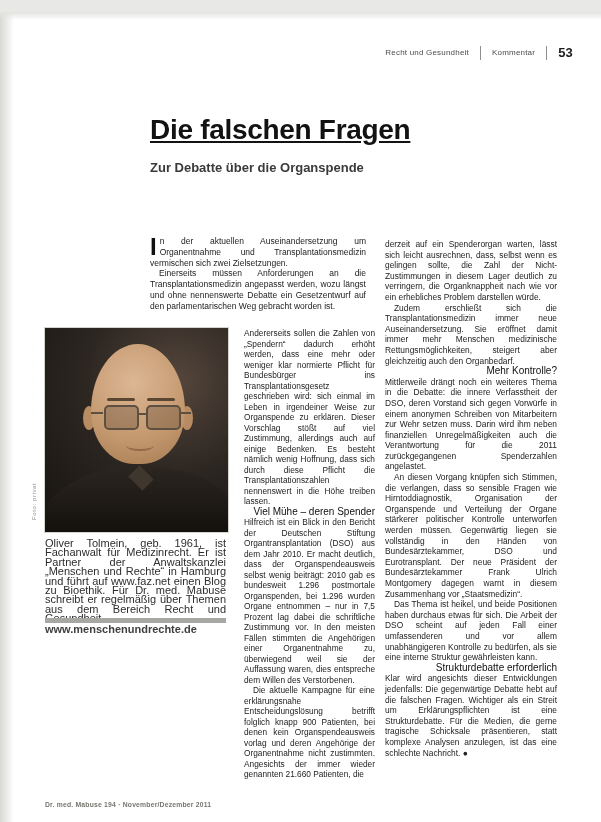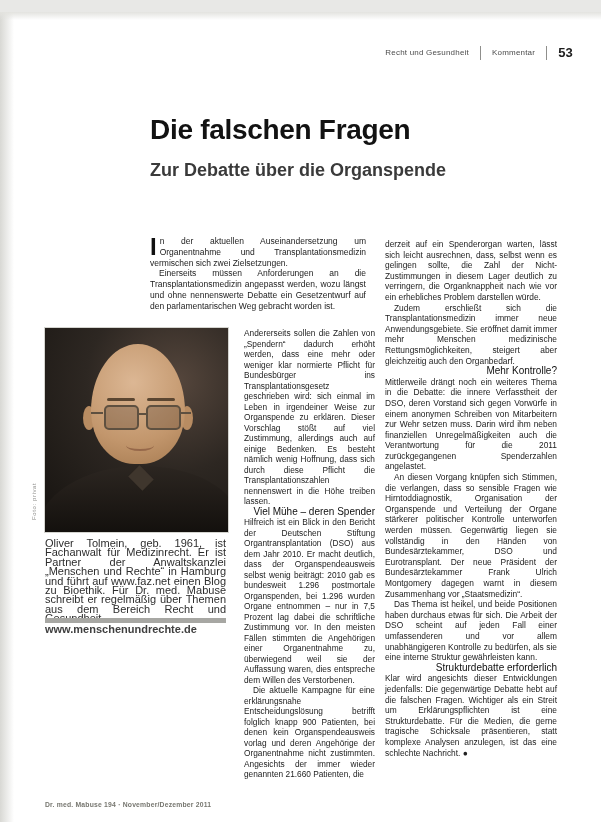--- a/index.html
+++ b/index.html
@@ -21,25 +21,25 @@
   .header{
     position:absolute;top:33px;right:28px;display:flex;align-items:center;gap:11px;
     font-size:8px;color:#4c4c4c;letter-spacing:.2px;
   }
   .header .vr{width:1px;height:14px;background:#8f8f8c;}
   .header .pagenum{font-size:13px;font-weight:bold;color:#1c1c1c;}
 
   
   .title{
     position:absolute;left:150px;top:102px;margin:0;
-    font-size:28px;font-weight:bold;color:#121212;letter-spacing:-.3px;
+    font-size:28px;font-weight:bold;color:#121212;letter-spacing:-.3px;text-decoration:underline;
   }
   .subtitle{
     position:absolute;left:150px;top:148px;margin:0;
-    font-size:18px;font-weight:bold;color:#3a3a3a;
+    font-size:13px;font-weight:bold;color:#3a3a3a;
   }
 
   
   .intro,.col1,.col2{position:absolute;text-align:justify;color:#222;}
   .intro{left:150px;top:224px;width:216px;font-size:8.5px;line-height:10.8px;}
   .col1{left:244px;top:316px;width:131px;font-size:8.3px;line-height:10.5px;}
   .col2{left:385px;top:227px;width:172px;font-size:8.4px;line-height:10.6px;}
   .intro p,.col1 p,.col2 p{margin:0;text-indent:9px;}
   p.first{text-indent:0;}
   .dropcap{
@@ -157,21 +157,21 @@
 
   <div class="col1">
     <p class="first">Andererseits sollen die Zahlen von „Spendern“ dadurch erhöht werden, dass eine mehr oder weniger klar normierte Pflicht für Bundesbürger ins Transplantationsgesetz geschrieben wird: sich einmal im Leben in irgendeiner Weise zur Organspende zu erklären. Dieser Vorschlag stößt auf viel Zustimmung, allerdings auch auf einige Bedenken. Es besteht nämlich wenig Hoffnung, dass sich durch diese Pflicht die Transplantationszahlen nennenswert in die Höhe treiben lassen.</p>
     <p class="shead">Viel Mühe – deren Spender</p>
     <p class="first">Hilfreich ist ein Blick in den Bericht der Deutschen Stiftung Organtransplantation (DSO) aus dem Jahr 2010. Er macht deutlich, dass der Organspendeausweis selbst wenig beiträgt: 2010 gab es bundesweit 1.296 postmortale Organspenden, bei 1.296 wurden Organe entnommen – nur in 7,5 Prozent lag dabei die schriftliche Zustimmung vor. In den meisten Fällen stimmten die Angehörigen einer Organentnahme zu, überwiegend weil sie der Auffassung waren, dies entspreche dem Willen des Verstorbenen.</p>
     <p>Die aktuelle Kampagne für eine erklärungsnahe Entscheidungslösung betrifft folglich knapp 900 Patienten, bei denen kein Organspendeausweis vorlag und deren Angehörige der Organentnahme nicht zustimmten. Angesichts der immer wieder genannten 21.660 Patienten, die</p>
   </div>
 
   <div class="col2">
     <p class="first">derzeit auf ein Spenderorgan warten, lässt sich leicht ausrechnen, dass, selbst wenn es gelingen sollte, die Zahl der Nicht-Zustimmungen in diesem Lager deutlich zu verringern, die Organknappheit nach wie vor ein erhebliches Problem darstellen würde.</p>
-    <p>Zudem erschließt sich die Transplantationsmedizin immer neue Anwendungsgebiete. Sie eröffnet damit immer mehr Menschen medizinische Rettungsmöglichkeiten, steigert aber gleichzeitig auch den Organbedarf.</p>
+    <p>Zudem erschließt sich die Transplantationsmedizin immer neue Auseinandersetzung. Sie eröffnet damit immer mehr Menschen medizinische Rettungsmöglichkeiten, steigert aber gleichzeitig auch den Organbedarf.</p>
     <p class="shead">Mehr Kontrolle?</p>
     <p class="first">Mittlerweile drängt noch ein weiteres Thema in die Debatte: die innere Verfasstheit der DSO, deren Vorstand sich gegen Vorwürfe in einem anonymen Schreiben von Mitarbeitern zur Wehr setzen muss. Darin wird ihm neben finanziellen Unregelmäßigkeiten auch die Verantwortung für die 2011 zurückgegangenen Spenderzahlen angelastet.</p>
     <p>An diesen Vorgang knüpfen sich Stimmen, die verlangen, dass so sensible Fragen wie Hirntoddiagnostik, Organisation der Organspende und Verteilung der Organe stärkerer politischer Kontrolle unterworfen werden müssen. Gegenwärtig liegen sie vollständig in den Händen von Bundesärztekammer, DSO und Eurotransplant. Der neue Präsident der Bundesärztekammer Frank Ulrich Montgomery dagegen warnt in diesem Zusammenhang vor „Staatsmedizin“.</p>
     <p>Das Thema ist heikel, und beide Positionen haben durchaus etwas für sich. Die Arbeit der DSO scheint auf jeden Fall einer umfassenderen und vor allem unabhängigeren Kontrolle zu bedürfen, als sie eine interne Struktur gewährleisten kann.</p>
     <p class="shead">Strukturdebatte erforderlich</p>
     <p class="first">Klar wird angesichts dieser Entwicklungen jedenfalls: Die gegenwärtige Debatte hebt auf die falschen Fragen. Wichtiger als ein Streit um Erklärungspflichten ist eine Strukturdebatte. Für die Medien, die gerne tragische Schicksale präsentieren, statt komplexe Analysen anzulegen, ist das eine schlechte Nachricht. ●</p>
   </div>
 
   <div class="footer">Dr. med. Mabuse 194 · November/Dezember 2011</div>
 

